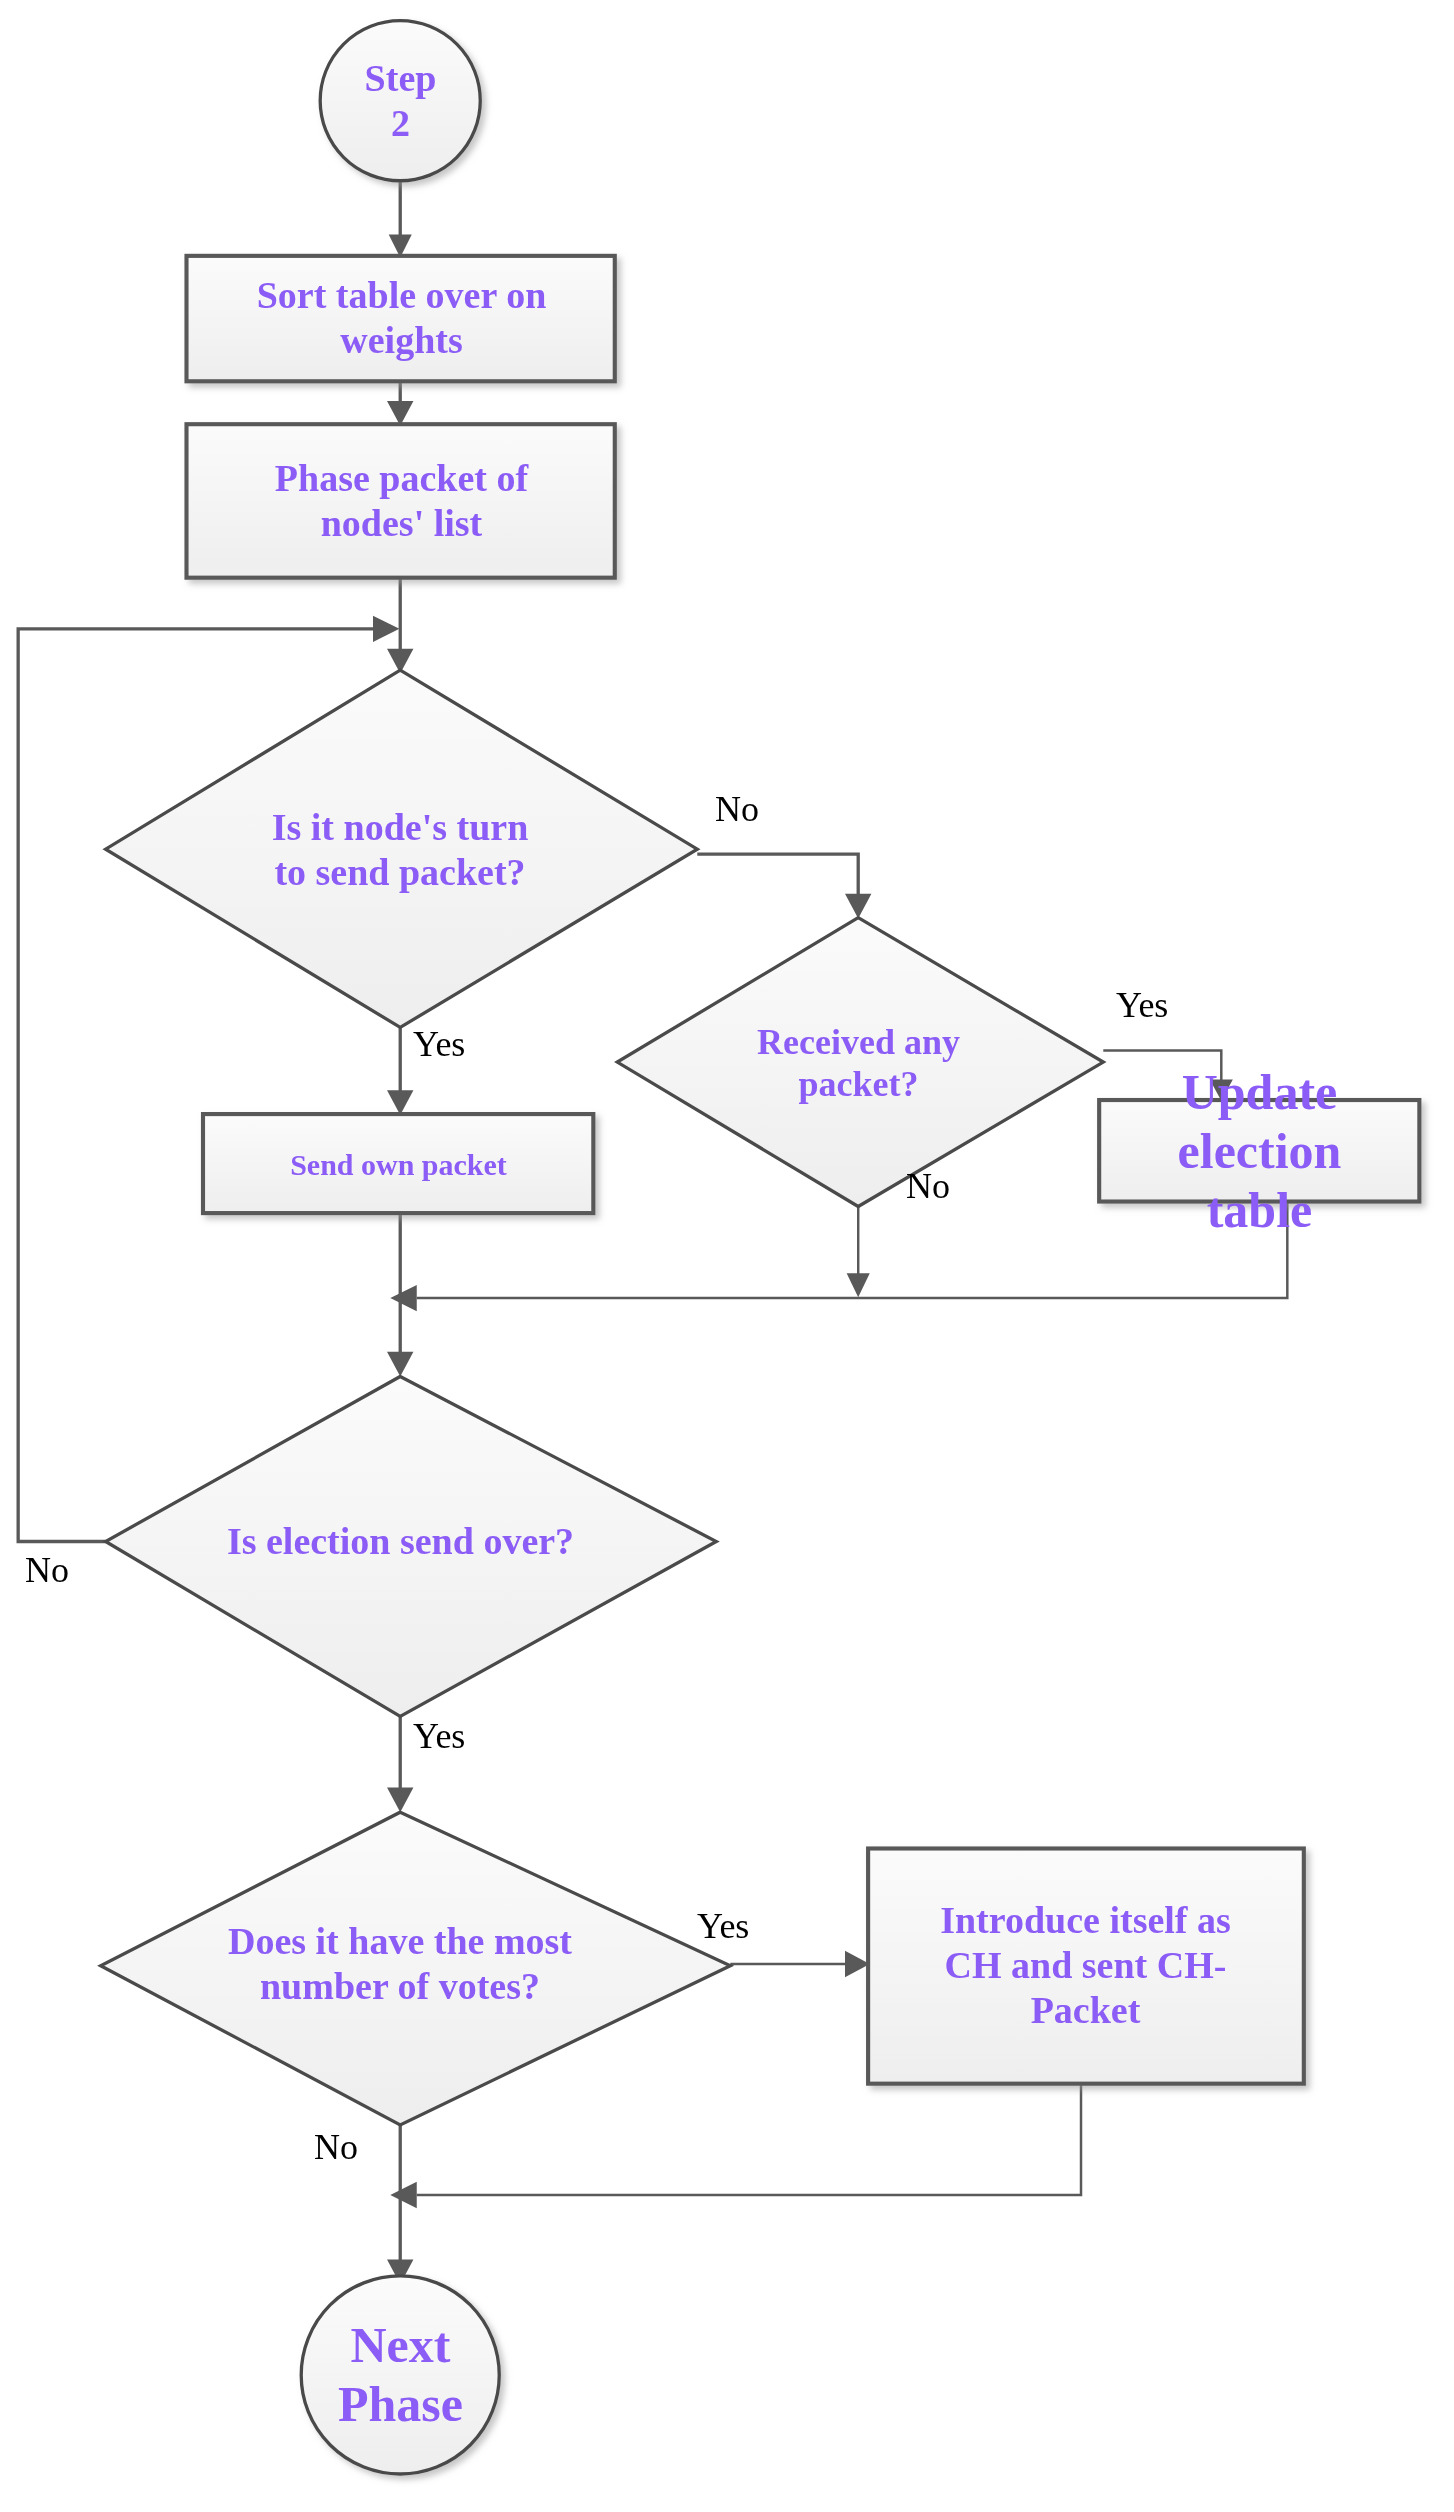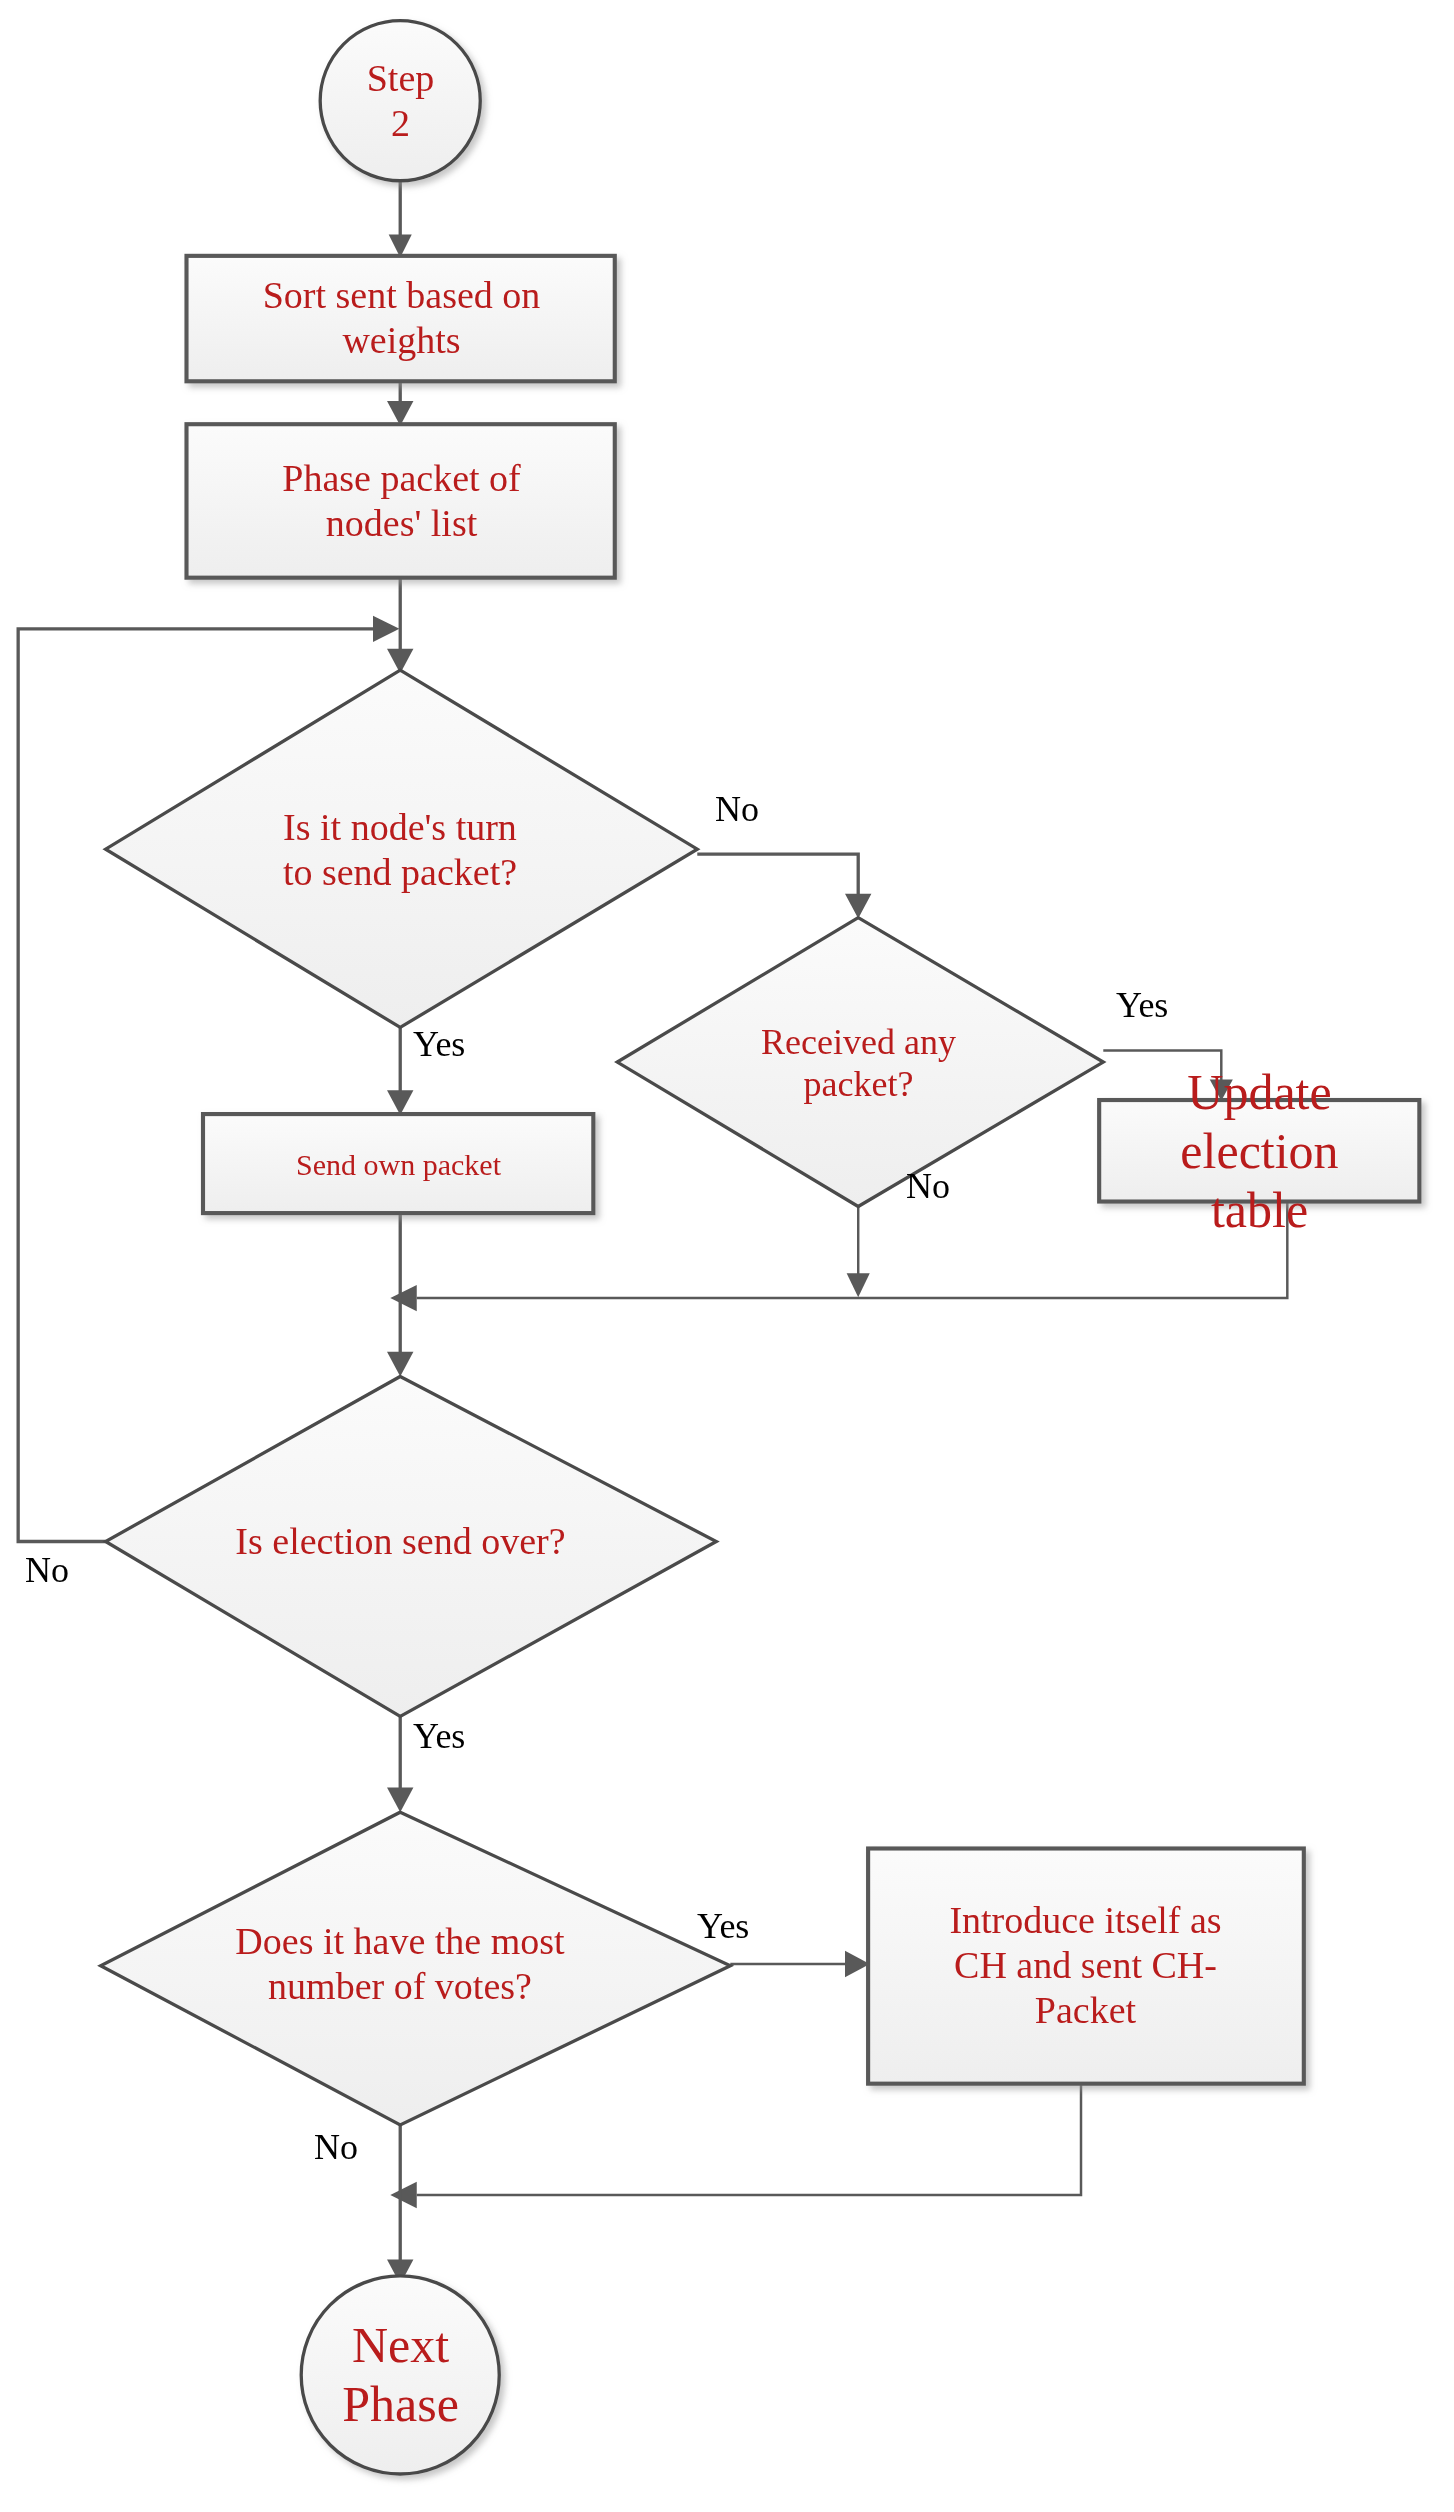--- a/index.html
+++ b/index.html
@@ -9,28 +9,29 @@
     overflow:hidden;
   }
   #canvas{position:relative;width:1454px;height:2512px;background:#ffffff;}
   svg.flow{position:absolute;left:0;top:0;width:1454px;height:2512px;}
   .conn{stroke:#595959;stroke-width:4;fill:none;}
   .conn-thin{stroke:#595959;stroke-width:3;fill:none;}
   .arrowfill{fill:#595959;}
   .node-text{
     position:absolute;
     text-align:center;
-    color:#b91c1c;
+    color:#8b5cf6;
     font-family:"Liberation Serif","DejaVu Serif",serif;
     line-height:1.18;
     white-space:pre-line;
     display:flex;
     align-items:center;
     justify-content:center;
     pointer-events:none;
+    font-weight:bold;
   }
   .edge-label{
     position:absolute;
     color:#000000;
     font-family:"Liberation Serif","DejaVu Serif",serif;
     font-size:36px;
     line-height:1;
     white-space:nowrap;
   }
 </style>
@@ -142,21 +143,21 @@
     <polygon points="485,2196 885,2382 485,2575 122,2382" fill="url(#shapeGrad)" stroke="#4a4a4a" stroke-width="4"></polygon>
 
     <rect x="1052" y="2240" width="528" height="285" fill="url(#shapeGrad)" stroke="#595959" stroke-width="5" filter="url(#softShadow)"></rect>
 
     <circle cx="485" cy="2878" r="120" fill="url(#shapeGrad)" stroke="#4a4a4a" stroke-width="4" filter="url(#softShadow)"></circle>
   </svg>
 
   <div class="node-text" style="left:318px;top:43px;width:165px;height:116px;font-size:38px;">Step
 2</div>
 
-  <div class="node-text" style="left:195px;top:262px;width:413px;height:112px;font-size:38px;">Sort sent based on
+  <div class="node-text" style="left:195px;top:262px;width:413px;height:112px;font-size:38px;">Sort table over on
 weights</div>
 
   <div class="node-text" style="left:195px;top:431px;width:413px;height:140px;font-size:38px;">Phase packet of
 nodes' list</div>
 
   <div class="node-text" style="left:177px;top:788px;width:446px;height:124px;font-size:38px;text-align:center;">Is it node's turn
 to send packet?</div>
 
   <div class="node-text" style="left:685px;top:1003px;width:347px;height:120px;font-size:36px;">Received any
 packet?</div>

